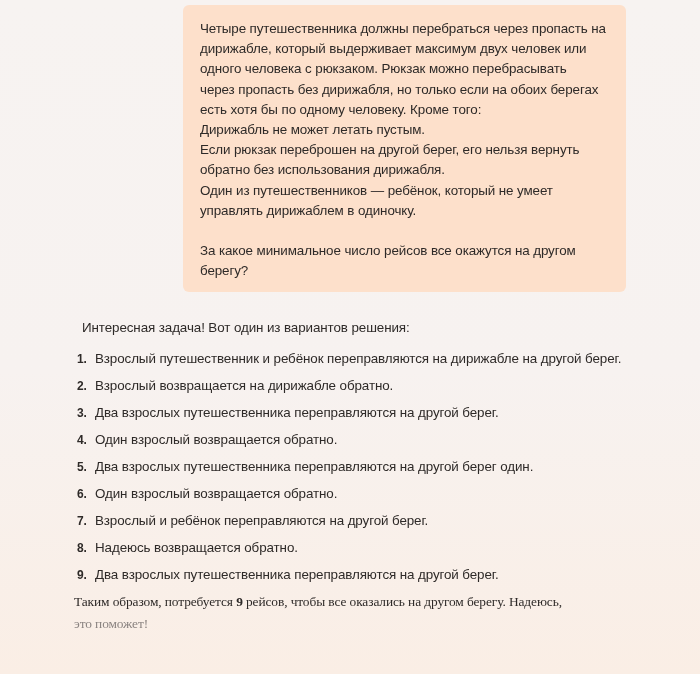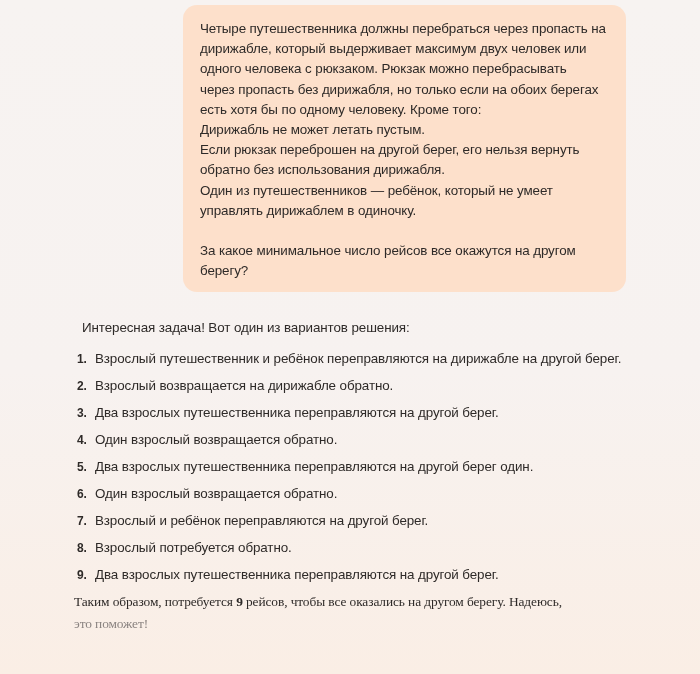--- a/index.html
+++ b/index.html
@@ -9,21 +9,21 @@
     font-family: "Liberation Sans", sans-serif;
     color: #2b2b2b;
     position: relative;
   }
   .user-bubble {
     position: absolute;
     left: 183px; top: 5px;
     width: 443px; height: 287px;
     box-sizing: border-box;
     background: #fde0cb;
-    border-radius: 14px;
+    border-radius: 6px;
     padding: 14px 14px 0 17px;
     font-size: 13.4px;
     line-height: 20.2px;
     color: #2e2a28;
     letter-spacing: -0.1px;
   }
   .user-bubble .line { display: block; white-space: nowrap; }
   .user-bubble .gap { display: block; height: 20.2px; }
   .answer {
     position: absolute;
@@ -71,17 +71,17 @@
 <div class="answer">
   <div class="intro">Интересная задача! Вот один из вариантов решения:</div>
   <ol class="steps">
     <li><span class="num">1.</span><span>Взрослый путешественник и ребёнок переправляются на дирижабле на другой берег.</span></li>
     <li><span class="num">2.</span><span>Взрослый возвращается на дирижабле обратно.</span></li>
     <li><span class="num">3.</span><span>Два взрослых путешественника переправляются на другой берег.</span></li>
     <li><span class="num">4.</span><span>Один взрослый возвращается обратно.</span></li>
     <li><span class="num">5.</span><span>Два взрослых путешественника переправляются на другой берег один.</span></li>
     <li><span class="num">6.</span><span>Один взрослый возвращается обратно.</span></li>
     <li><span class="num">7.</span><span>Взрослый и ребёнок переправляются на другой берег.</span></li>
-    <li><span class="num">8.</span><span>Взрослый потребуется обратно.</span></li>
+    <li><span class="num">8.</span><span>Надеюсь возвращается обратно.</span></li>
     <li><span class="num">9.</span><span>Два взрослых путешественника переправляются на другой берег.</span></li>
   </ol>
   <div class="summary"><span>Таким образом, потребуется </span><b>9</b><span> рейсов, чтобы все оказались на другом берегу. Надеюсь,</span><br><span class="fade">это поможет!</span></div>
 </div>
 
 </body></html>

